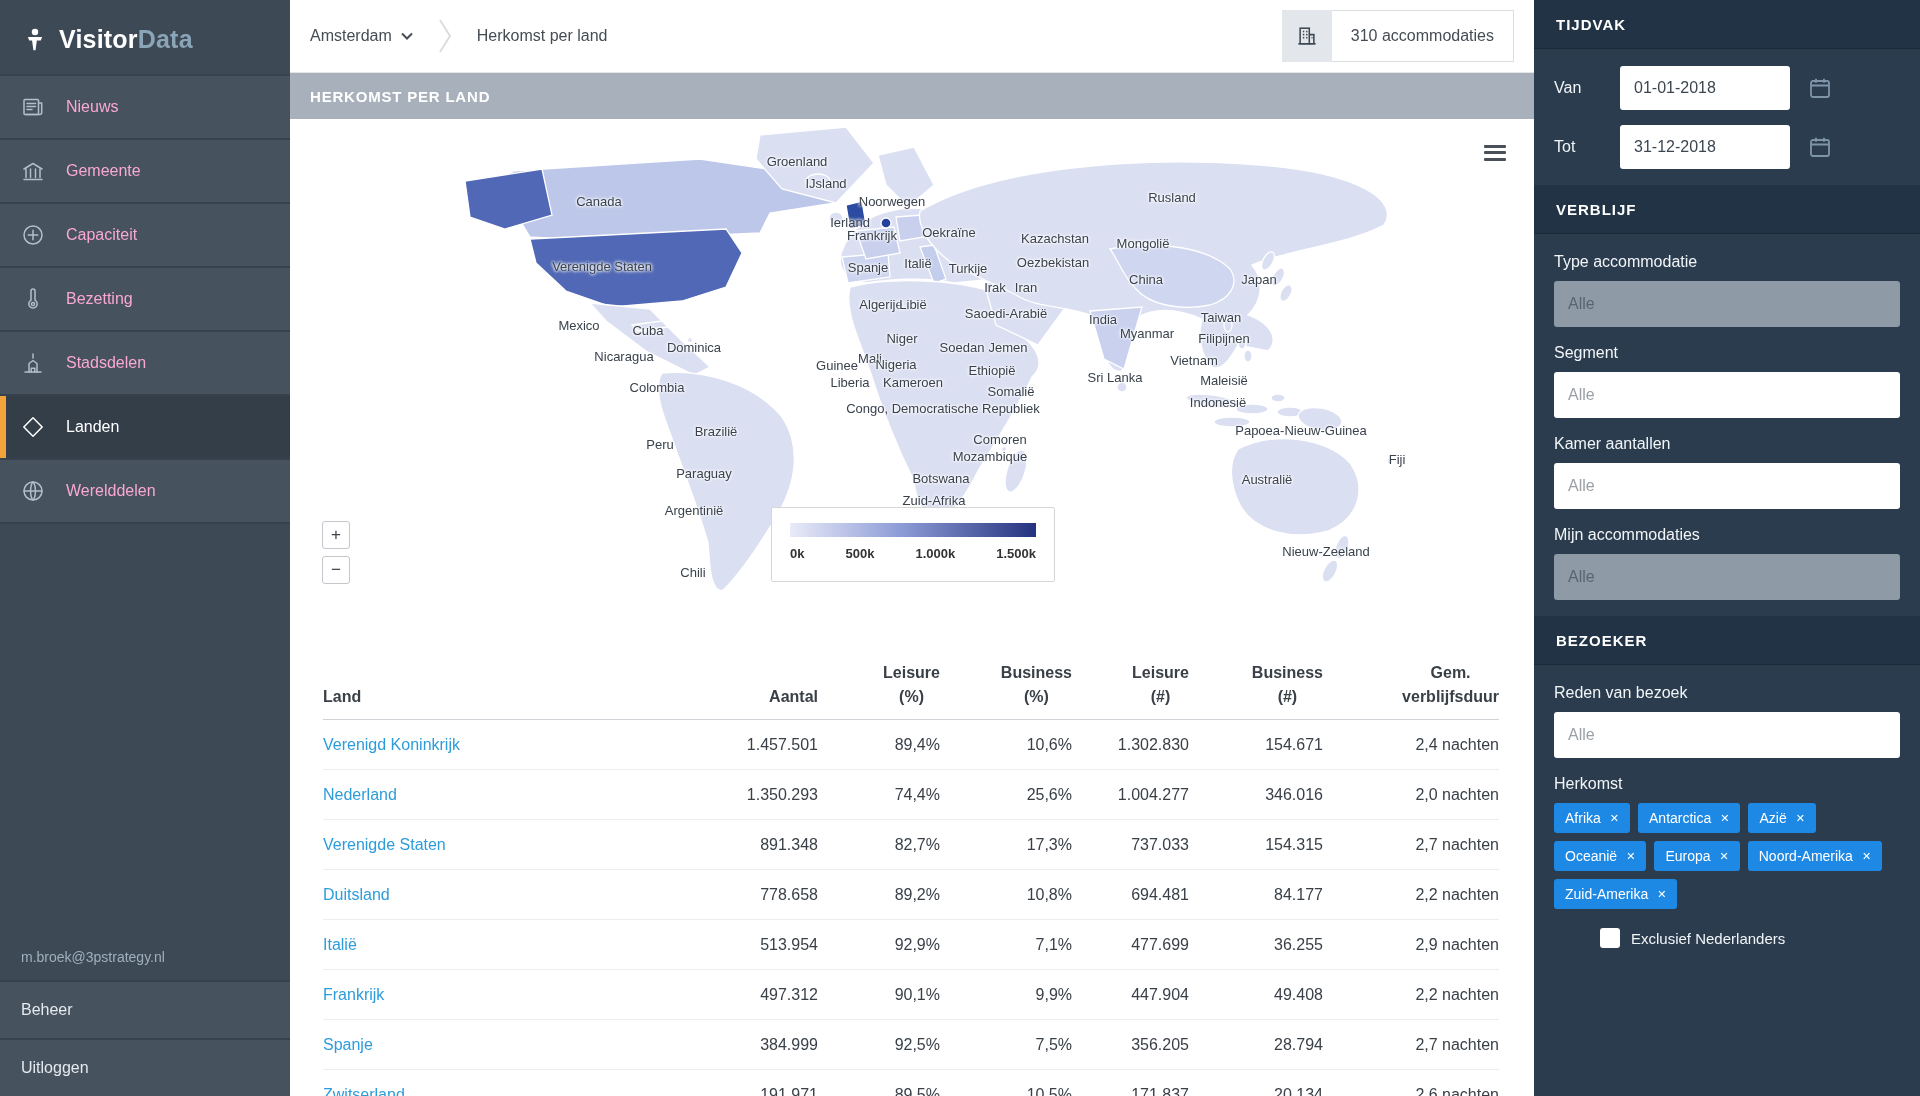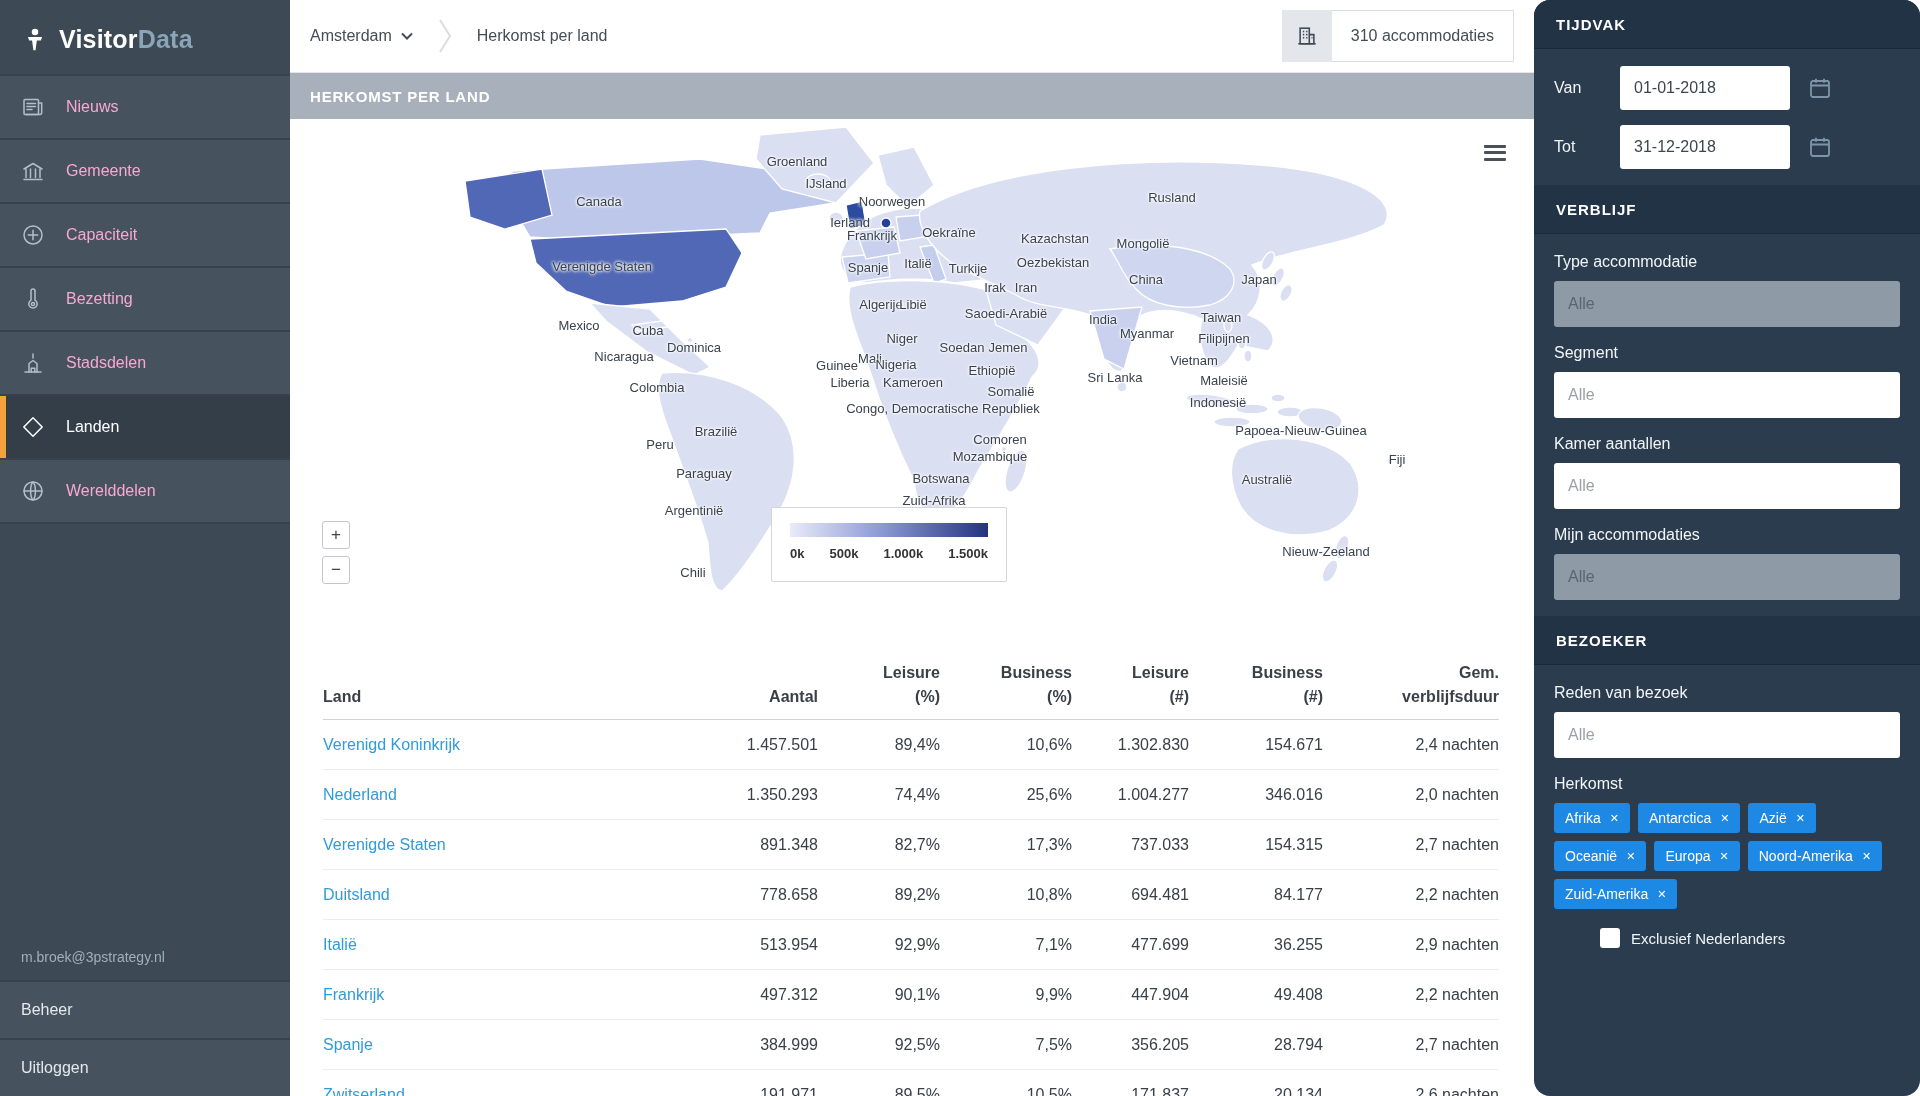--- a/index.html
+++ b/index.html
@@ -18,21 +18,21 @@
   .nav-icon svg{width:24px;height:24px;stroke:#b3bec8;fill:none;stroke-width:1.5;stroke-linecap:round;stroke-linejoin:round;}
   .nav-label{font-size:16px;color:#f9a8d4;}
   .nav-item.active{background:#333e49;box-shadow:inset 6px 0 0 #f2a33c;}
   .nav-item.active .nav-label{color:#fff;}
   .nav-item.active svg{stroke:#fff;}
   .side-footer{position:absolute;bottom:0;left:0;right:0;}
   .side-email{padding:15px 21px;font-size:14px;color:#9fb0bd;}
   .side-link{height:56px;display:flex;align-items:center;padding-left:21px;background:#46525e;border-top:2px solid #37424d;font-size:16px;color:#e4e9ee;cursor:pointer;}
 
   
-  .sidebar-right{position:absolute;right:0;top:0;bottom:0;width:386px;background:#2a3c4d;color:#fff;overflow:hidden;border-radius:16px;}
+  .sidebar-right{position:absolute;right:0;top:0;bottom:0;width:386px;background:#2a3c4d;color:#fff;overflow:hidden;}
   .sec-title{height:48px;background:#213344;display:flex;align-items:center;padding-left:22px;font-size:15px;font-weight:bold;letter-spacing:1px;border-bottom:1px solid #1b2a39;}
   .sec-body{padding:2px 20px 16px 20px;}
   .date-row{display:flex;align-items:center;margin-top:15px;}
   .date-label{width:66px;font-size:16px;color:#f2f5f8;}
   .date-input{width:170px;height:44px;background:#fff;border-radius:3px;display:flex;align-items:center;padding:0 14px;box-sizing:border-box;font-size:16px;color:#3c4650;cursor:text;}
   .cal-btn{width:32px;height:32px;margin-left:14px;display:flex;align-items:center;justify-content:center;cursor:pointer;}
   .cal-btn svg{width:24px;height:24px;stroke:#7e95a9;fill:none;stroke-width:1.8;}
   .fgroup{margin-top:17px;}
   .flabel{font-size:16px;margin-bottom:10px;color:#f2f5f8;}
   .finput{height:46px;background:#fff;border-radius:3px;display:flex;align-items:center;padding:0 14px;font-size:16px;color:#9aa0a6;cursor:pointer;}
@@ -56,32 +56,32 @@
   .accom-icon{width:50px;background:#e3e6ea;display:flex;align-items:center;justify-content:center;}
   .accom-icon svg{width:22px;height:22px;stroke:#3f4a55;fill:none;stroke-width:1.7;}
   .accom-label{display:flex;align-items:center;padding:0 19px;border:1px solid #d9dce0;border-left:none;font-size:16px;color:#454c54;box-sizing:border-box;}
   .panel-title{height:46px;background:#a8b1bb;display:flex;align-items:center;padding-left:20px;color:#fff;font-size:15px;font-weight:bold;letter-spacing:.8px;}
 
   
   .map-wrap{position:relative;height:528px;overflow:hidden;background:#fff;}
   .map-svg{position:absolute;left:0;top:0;width:1244px;height:528px;}
   .map-label{position:absolute;transform:translate(-50%,-50%);font-size:13px;color:#39424c;white-space:nowrap;pointer-events:none;
     text-shadow:0 0 3px #fff,0 0 3px #fff,0 0 4px #fff;}
-  .legend{position:absolute;left:481px;top:388px;width:236px;height:75px;background:#fff;border:1px solid #d6d6d6;border-radius:2px;padding:15px 18px;box-sizing:border-box;}
+  .legend{position:absolute;left:481px;top:388px;width:284px;height:75px;background:#fff;border:1px solid #d6d6d6;border-radius:2px;padding:15px 18px;box-sizing:border-box;}
   .legend-bar{height:14px;background:linear-gradient(to right,#e9ebf8,#8d9bd6 45%,#24337e);}
   .legend-labels{display:flex;justify-content:space-between;margin-top:9px;font-size:13px;font-weight:bold;color:#333;}
   .zoom{position:absolute;left:32px;top:402px;}
   .zoom-btn{width:28px;height:28px;background:#fff;border:1px solid #c3c7cc;border-radius:3px;display:flex;align-items:center;justify-content:center;font-size:17px;color:#3c434a;cursor:pointer;margin-bottom:7px;box-sizing:border-box;}
   .burger{position:absolute;right:28px;top:22px;cursor:pointer;}
   .burger div{width:22px;height:3px;background:#4a5058;margin:3.5px 0;border-radius:1px;}
 
   
   .table-wrap{padding:0 35px 0 33px;}
   .thead{display:flex;border-bottom:1px solid #cfd2d6;padding-bottom:10px;margin-top:14px;}
-  .th{font-size:16px;font-weight:bold;color:#3a4048;white-space:pre-line;display:flex;align-items:flex-end;justify-content:flex-end;text-align:right;line-height:1.5;box-sizing:border-box;}
+  .th{font-size:16px;font-weight:bold;color:#3a4048;white-space:pre-line;display:flex;align-items:flex-end;justify-content:flex-end;text-align:center;line-height:1.5;box-sizing:border-box;}
   .th.col-0{justify-content:flex-start;text-align:left;}
   .tr{display:flex;align-items:center;height:49px;border-bottom:1px solid #ebedef;}
   .td{font-size:16px;color:#3a4048;text-align:right;box-sizing:border-box;}
   .td.col-0{text-align:left;}
   .td.link{color:#2d9cdb;cursor:pointer;}
   .col-0{width:320px;}.col-1{width:175px;}.col-2{width:122px;}.col-3{width:132px;}
   .col-4{width:117px;}.col-5{width:134px;}.col-6{width:176px;}
 </style>
 </head>
 <body>

